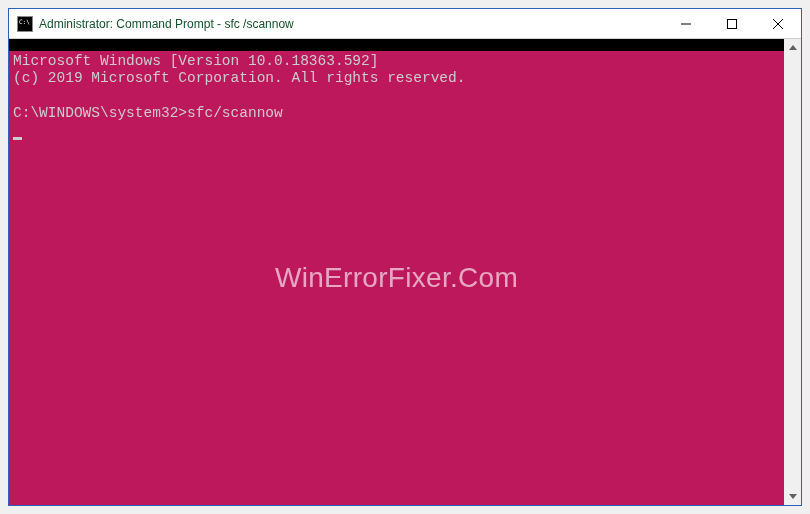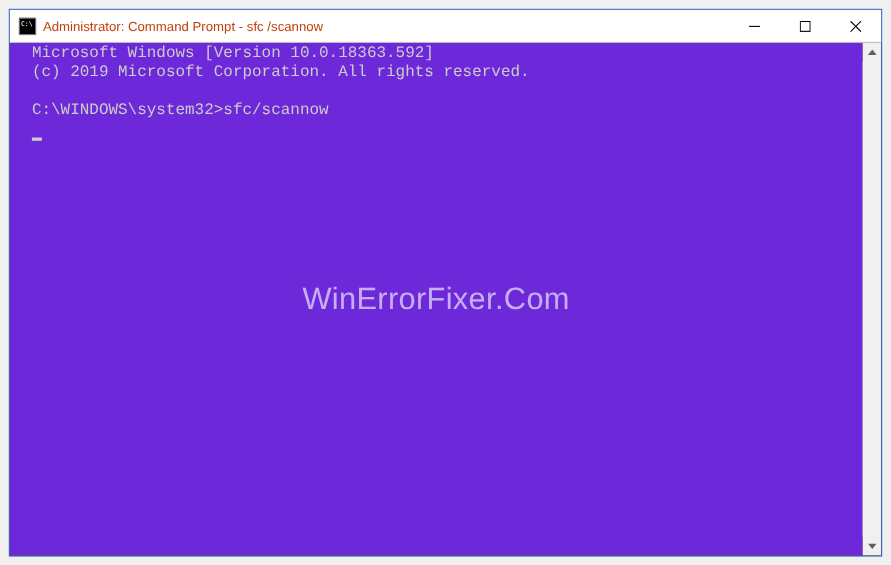--- a/index.html
+++ b/index.html
@@ -28,21 +28,21 @@
       flex-shrink: 0;
     }
     .titlebar-icon {
       width: 16px;
       height: 16px;
       margin: 0 6px 0 8px;
       flex-shrink: 0;
     }
     .titlebar-title {
       font-size: 12px;
-      color: #c2410c;
+      color: #14532d;
       flex: 1;
       white-space: nowrap;
       overflow: hidden;
     }
     .titlebar-controls {
       display: flex;
       height: 100%;
     }
     .titlebar-btn {
       width: 46px;
@@ -57,29 +57,30 @@
     .titlebar-btn svg { display: block; }
     .console-wrap {
       flex: 1;
       display: flex;
       background: #000;
       position: relative;
       overflow: hidden;
     }
     .console {
       flex: 1;
-      background: #6d28d9;
+      background: #be185d;
       color: #ccc;
       font-family: Consolas, "Courier New", monospace;
       font-size: 14.5px;
       line-height: 1.2;
-      padding: 2px 20px;
+      padding: 2px 4px;
       white-space: pre;
       overflow: hidden;
       position: relative;
+      margin-top: 12px;
     }
     .console-line { color: #ccc; }
     .cursor {
       display: inline-block;
       width: 9px;
       height: 3px;
       background: #ccc;
       vertical-align: bottom;
       margin-top: 2px;
     }

